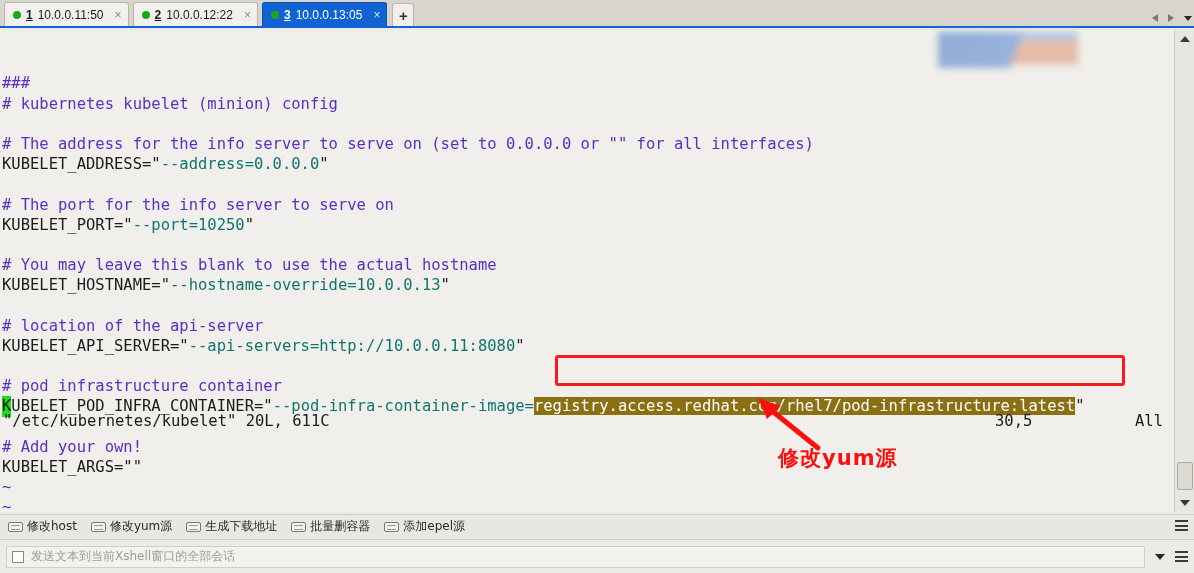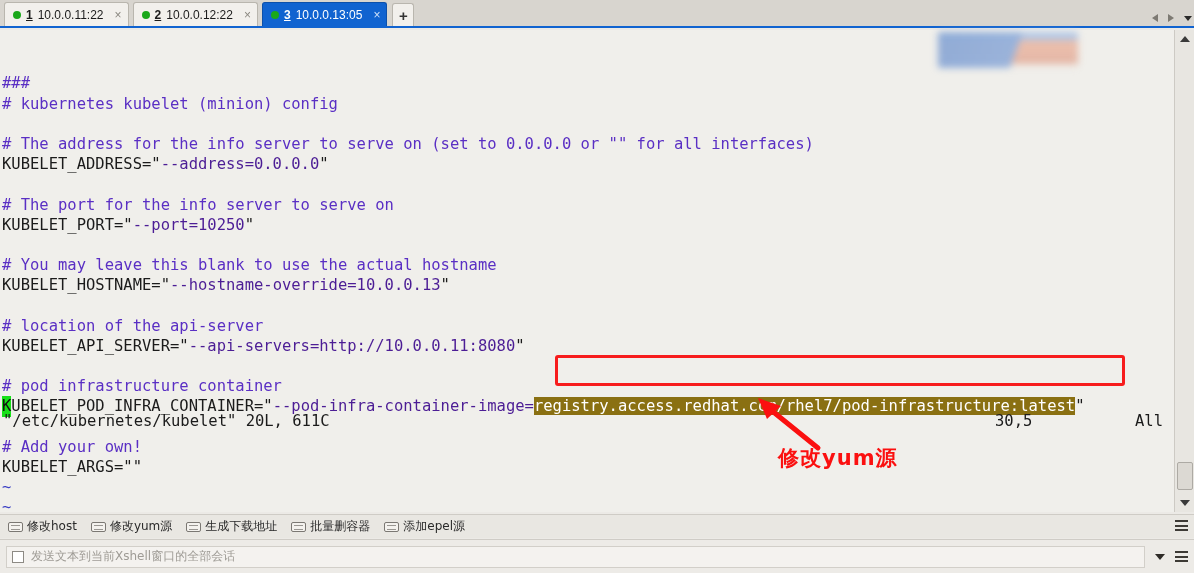--- a/index.html
+++ b/index.html
@@ -54,21 +54,21 @@
     position: absolute; left: 0; top: 30px; width: 1174px; height: 482px;
     background: #f0efeb; overflow: hidden;
     font-family: "DejaVu Sans Mono", "Liberation Mono", monospace;
     font-size: 15.5px; line-height: 20.2px;
     padding: 3px 0 0 2px;
     white-space: pre;
   }
   .ln { height: 20.2px; position: relative; }
   .cm  { color: #5a2fc4; }            
   .pl  { color: #1b1b1b; }            
-  .st  { color: #4c1d95; margin-top: 45px; }            
+  .st  { color: #0f766e; margin-top: 45px; }            
   .tl  { color: #3b3fc4; }            
   .cursor {
     background: #18e018; color: #101010;
     display: inline-block;
   }
   .selhl {
     background: #8a7012; color: #ffffff;
   }
 
   
@@ -166,21 +166,21 @@
 </head>
 <body>
 
 <div id="app">
 
   <div class="tabbar">
 
     <div class="tab">
       <span class="dot"></span>
       <span class="num">1</span>
-      <span>10.0.0.11:22</span>
+      <span>10.0.0.11:50</span>
       <span class="closex">×</span>
     </div>
 
     <div class="tab">
       <span class="dot"></span>
       <span class="num">2</span>
       <span>10.0.0.12:22</span>
       <span class="closex">×</span>
     </div>
 

